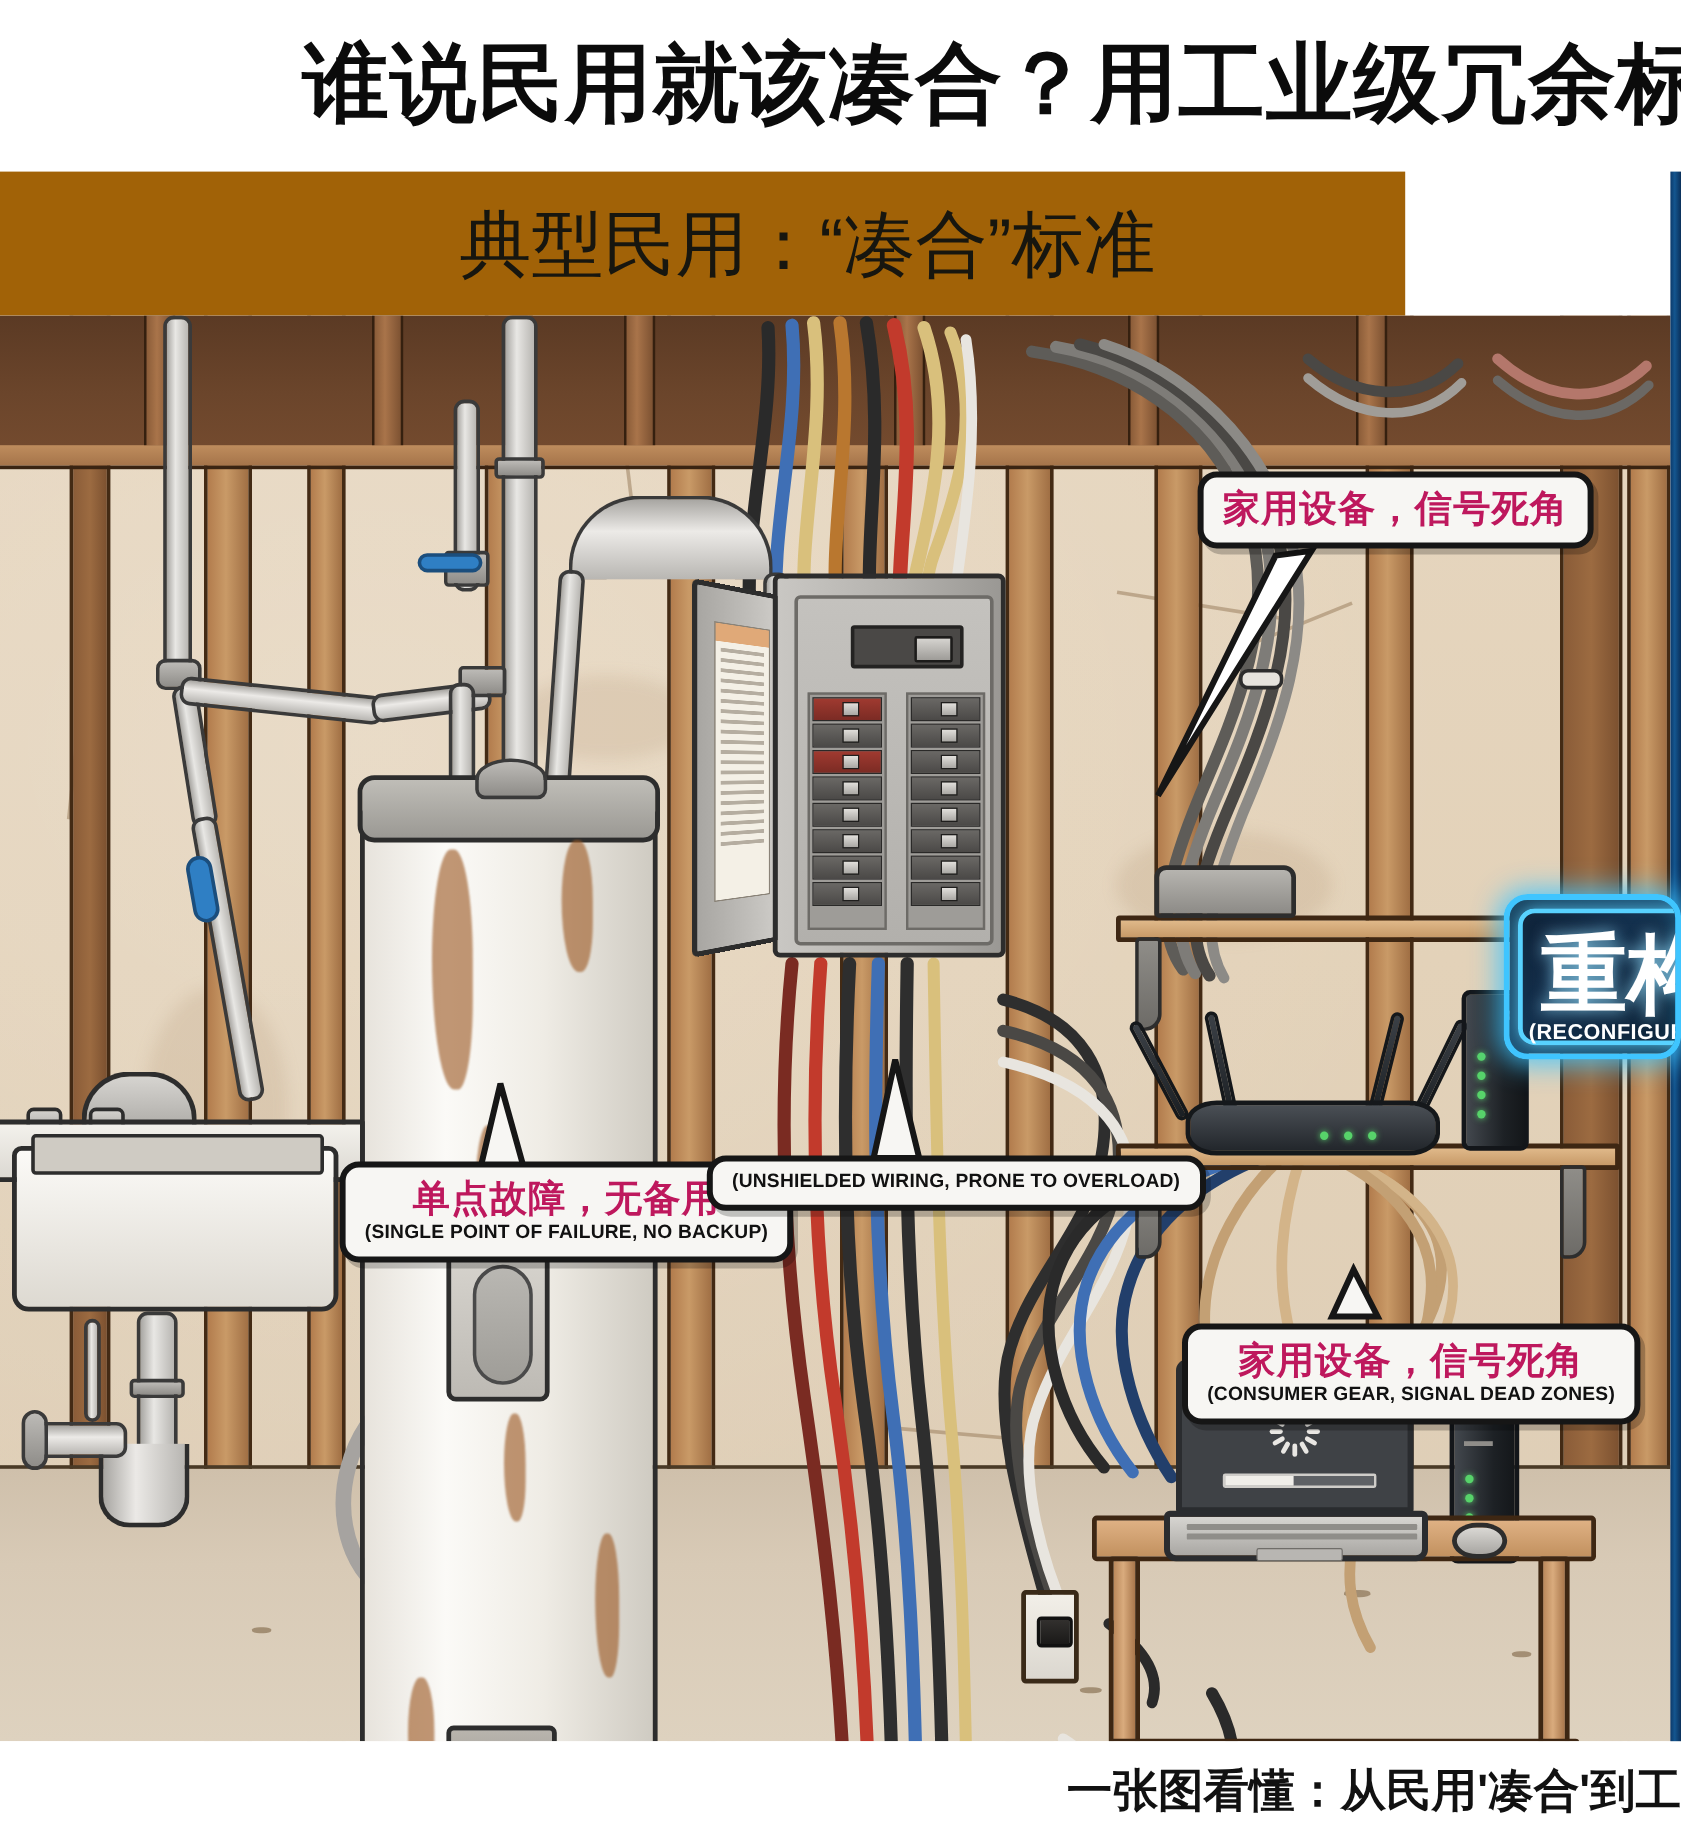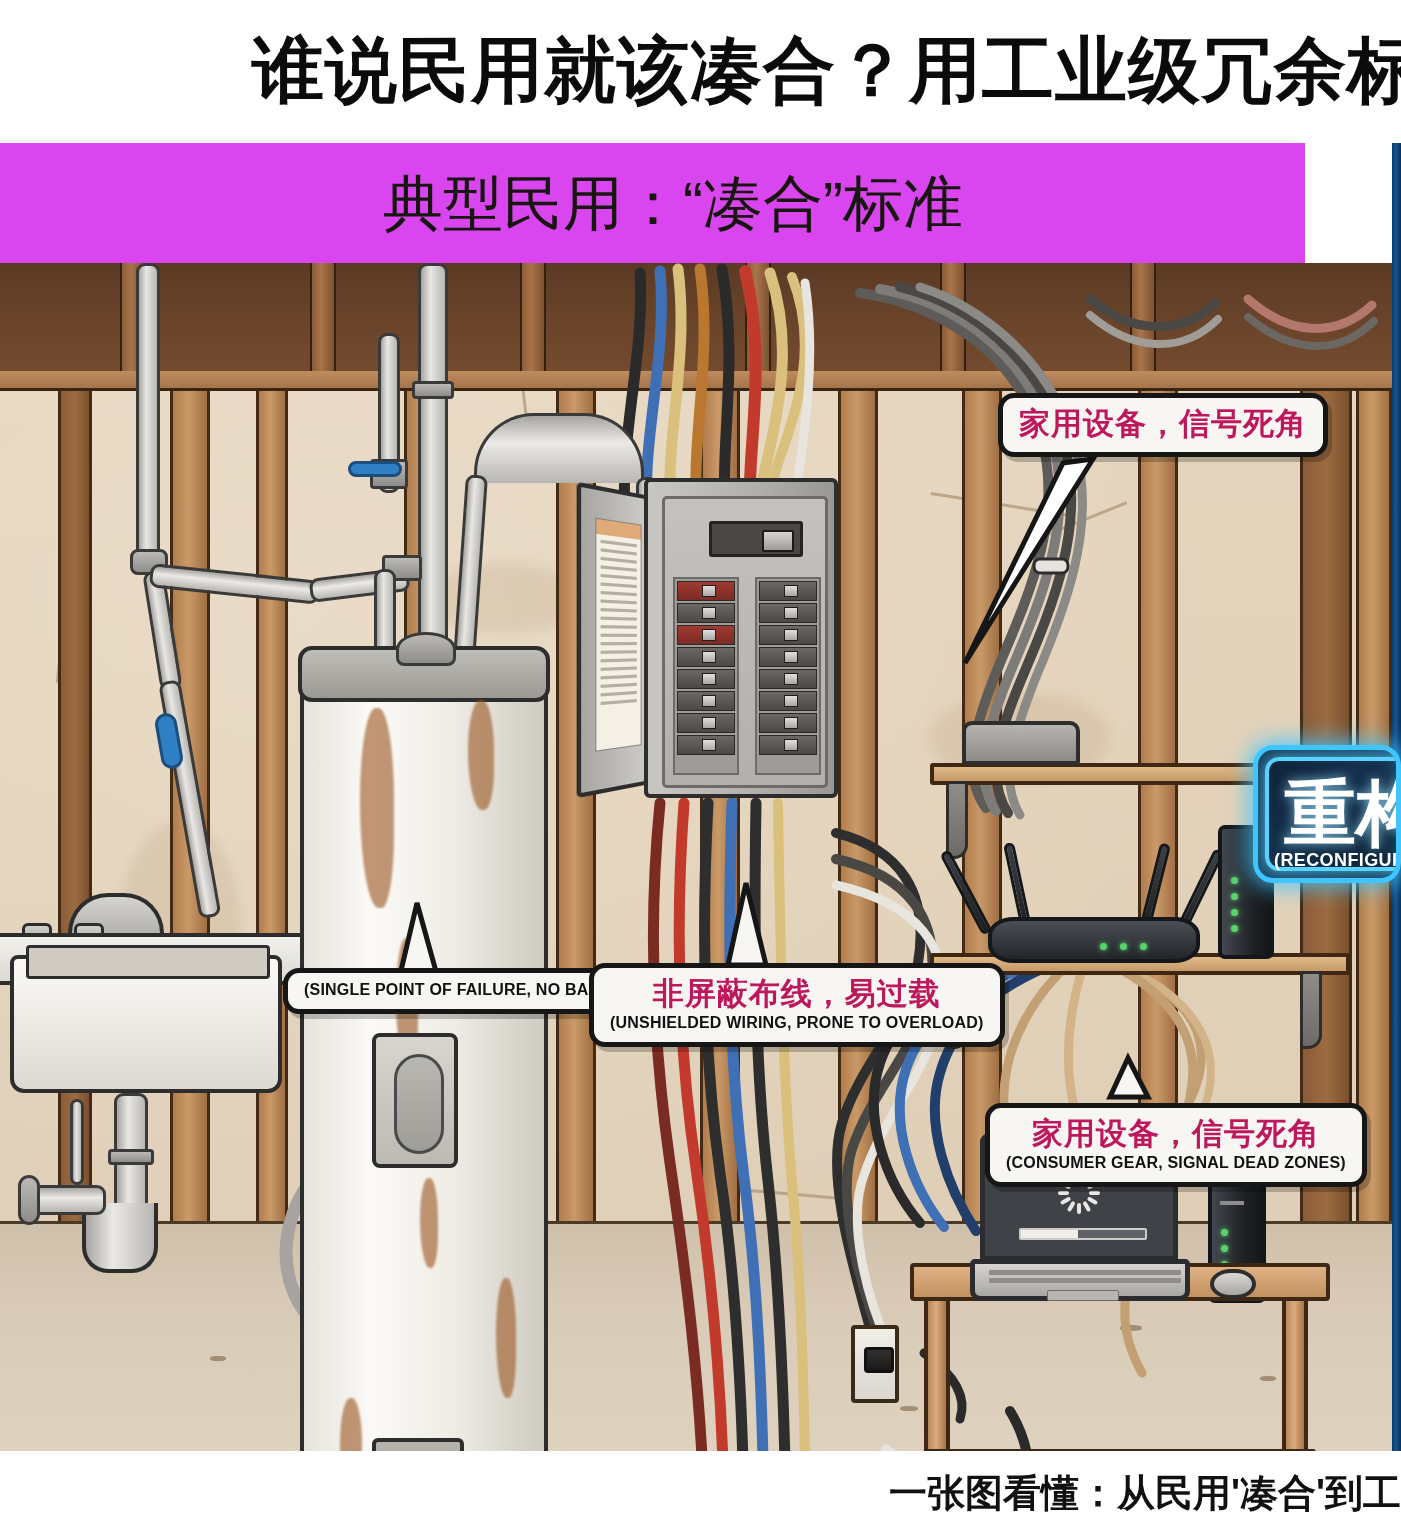--- a/index.html
+++ b/index.html
@@ -15,22 +15,22 @@
     background:#ffffff; overflow:hidden;
   }
   #main-title{
     position:absolute; left:252px; top:22px;
     font-size:72px; font-weight:bold; color:#0b0b0b;
     white-space:nowrap; letter-spacing:1px;
     line-height:96px;
     font-family:"Liberation Sans", sans-serif;
   }
   #subtitle-band{
-    position:absolute; left:0; top:143px; width:1305px; height:122px;
-    background:#d946ef; overflow:hidden;
+    position:absolute; left:0; top:143px; width:1171px; height:122px;
+    background:#a16207; overflow:hidden;
   }
   #panel-subtitle{
     position:absolute; left:383px; top:14px;
     font-size:60px; font-weight:normal; color:#17160f;
     white-space:nowrap; line-height:94px;
   }
 
   
   #illustration{
     position:absolute; left:0; top:263px; width:1392px; height:1188px;
@@ -712,25 +712,25 @@
     <polygon points="1128,795 1110,834 1148,834" fill="#f7f6f3" stroke="#161616" stroke-width="5"></polygon>
   </svg>
 
 </div>
 
 <div class="callout" style="left:998px;top:393px;">
   <div class="cn-zh">家用设备，信号死角</div>
 </div>
 
 <div class="callout" style="left:283px;top:968px;">
+  <div class="cn-zh">单点故障，无备用</div>
   <div class="cn-en">(SINGLE POINT OF FAILURE, NO BACKUP)</div>
 </div>
 
 <div class="callout" style="left:589px;top:963px;">
-  <div class="cn-zh">非屏蔽布线，易过载</div>
   <div class="cn-en">(UNSHIELDED WIRING, PRONE TO OVERLOAD)</div>
 </div>
 
 <div class="callout" style="left:985px;top:1103px;">
   <div class="cn-zh">家用设备，信号死角</div>
   <div class="cn-en">(CONSUMER GEAR, SIGNAL DEAD ZONES)</div>
 </div>
 
 <div id="neon-box">
   <div class="nb-inner"></div>

